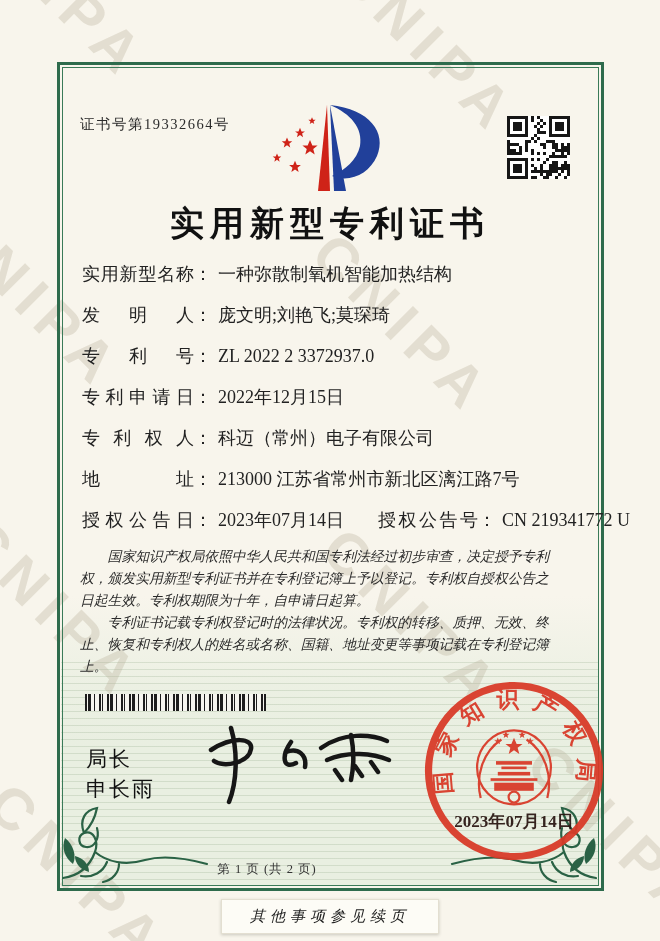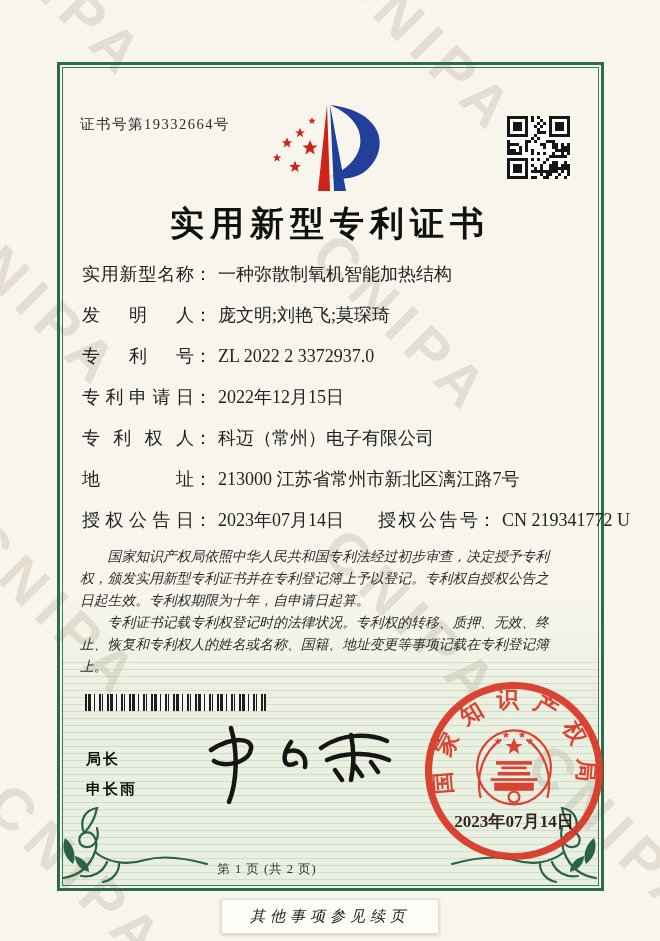--- a/index.html
+++ b/index.html
@@ -40,21 +40,21 @@
   
   .barcode{position:absolute;left:85px;top:694px;width:181px;height:17px;z-index:5;
     background:repeating-linear-gradient(90deg,
       #1d1d1d 0 2px, #f5f4ee 2px 3px,
       #1d1d1d 3px 6px, #f5f4ee 6px 9px,
       #1d1d1d 9px 10px, #f5f4ee 10px 14px,
       #1d1d1d 14px 16px, #f5f4ee 16px 17px,
       #1d1d1d 17px 18px, #f5f4ee 18px 22px);}
   .official{position:absolute;left:86px;top:744px;z-index:5;
          font-family:"Liberation Sans","DejaVu Sans",sans-serif;
-         font-size:15px;font-weight:700;letter-spacing:2px;color:#111;line-height:30px;}
+         font-size:21px;font-weight:400;letter-spacing:2px;color:#111;line-height:30px;}
   .signature{position:absolute;left:193px;top:722px;z-index:5;}
   
   .seal{position:absolute;left:424px;top:681px;width:180px;height:180px;z-index:6;opacity:.94;}
   
   .page-no{position:absolute;left:0;top:861px;width:534px;text-align:center;
          font-size:12.5px;letter-spacing:1px;color:#333;z-index:5;}
   .note-tab{position:absolute;left:50%;transform:translateX(-50%);top:899px;z-index:5;
          background:#fdfcf6;border:1px solid #e3dfd1;box-shadow:0 1px 3px rgba(70,70,60,0.25);
          padding:7px 28px;font-size:15px;font-style:italic;letter-spacing:5px;color:#222;}
 </style>

